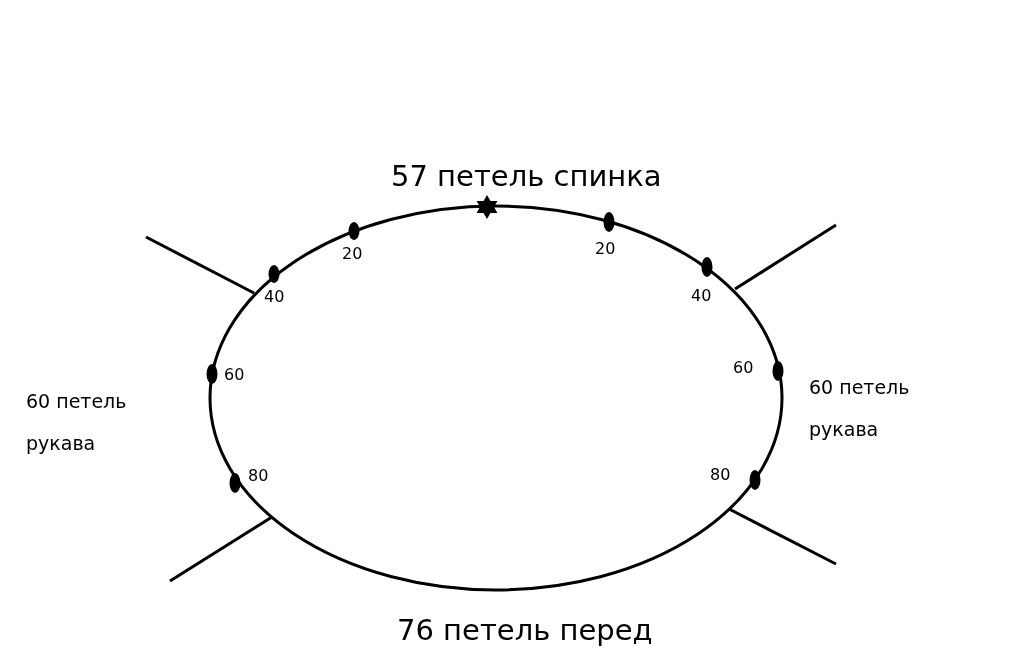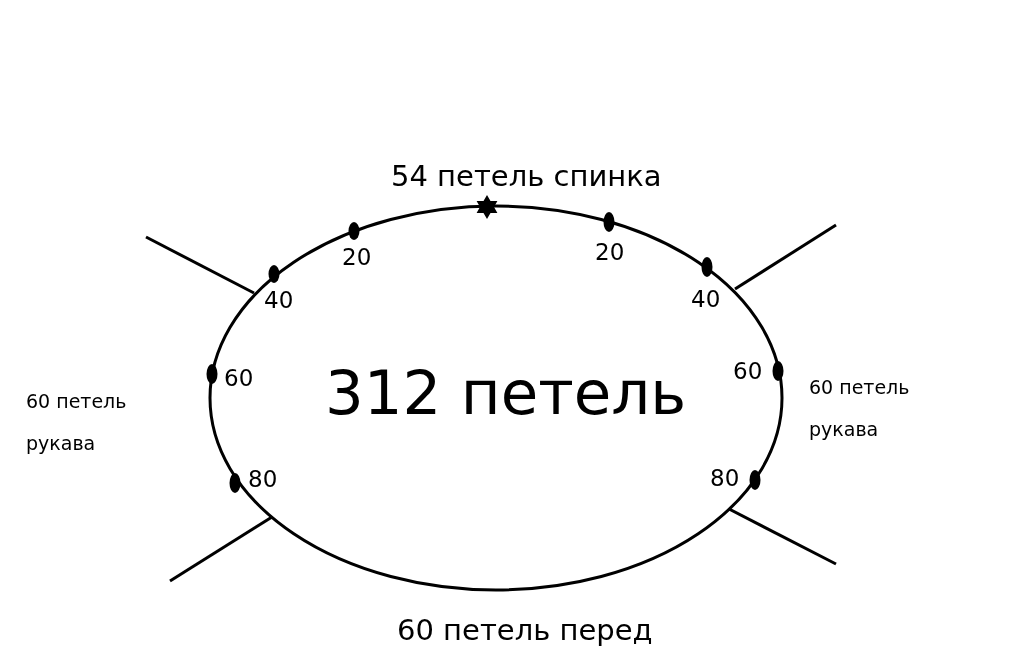--- a/index.html
+++ b/index.html
@@ -43,21 +43,21 @@
       top: 362px;
       font-size: 61px;
     }
     .side-label {
       font-size: 19px;
       line-height: 42px;
     }
     .side-left { left: 26px; top: 380px; }
     .side-right { left: 809px; top: 366px; }
     .tick {
-      font-size: 23px;
+      font-size: 16px;
     }
   </style>
 </head>
 <body>
 
 <div id="diagram">
   <svg width="1012" height="672" viewBox="0 0 1012 672" xmlns="http://www.w3.org/2000/svg">
 
     <ellipse cx="496" cy="398" rx="286" ry="192" fill="none" stroke="#000" stroke-width="3"></ellipse>
 
@@ -75,23 +75,22 @@
     <ellipse cx="212" cy="374" rx="5.5" ry="10" fill="#000"></ellipse>
     <ellipse cx="235" cy="483" rx="5.5" ry="10" fill="#000"></ellipse>
 
     <ellipse cx="609" cy="222" rx="5.5" ry="10" fill="#000"></ellipse>
     <ellipse cx="707" cy="267" rx="5.5" ry="10" fill="#000"></ellipse>
     <ellipse cx="778" cy="371" rx="5.5" ry="10" fill="#000"></ellipse>
     <ellipse cx="755" cy="480" rx="5.5" ry="10" fill="#000"></ellipse>
   </svg>
 
   
-  <div class="label title-top">54 петель спинка</div>
-  <div class="label title-bottom">60 петель перед</div>
-  <div class="label center-label">312 петель</div>
+  <div class="label title-top">57 петель спинка</div>
+  <div class="label title-bottom">76 петель перед</div>
 
   <div class="label side-label side-left">
     <div>60 петель</div>
     <div>рукава</div>
   </div>
   <div class="label side-label side-right">
     <div>60 петель</div>
     <div>рукава</div>
   </div>
 

